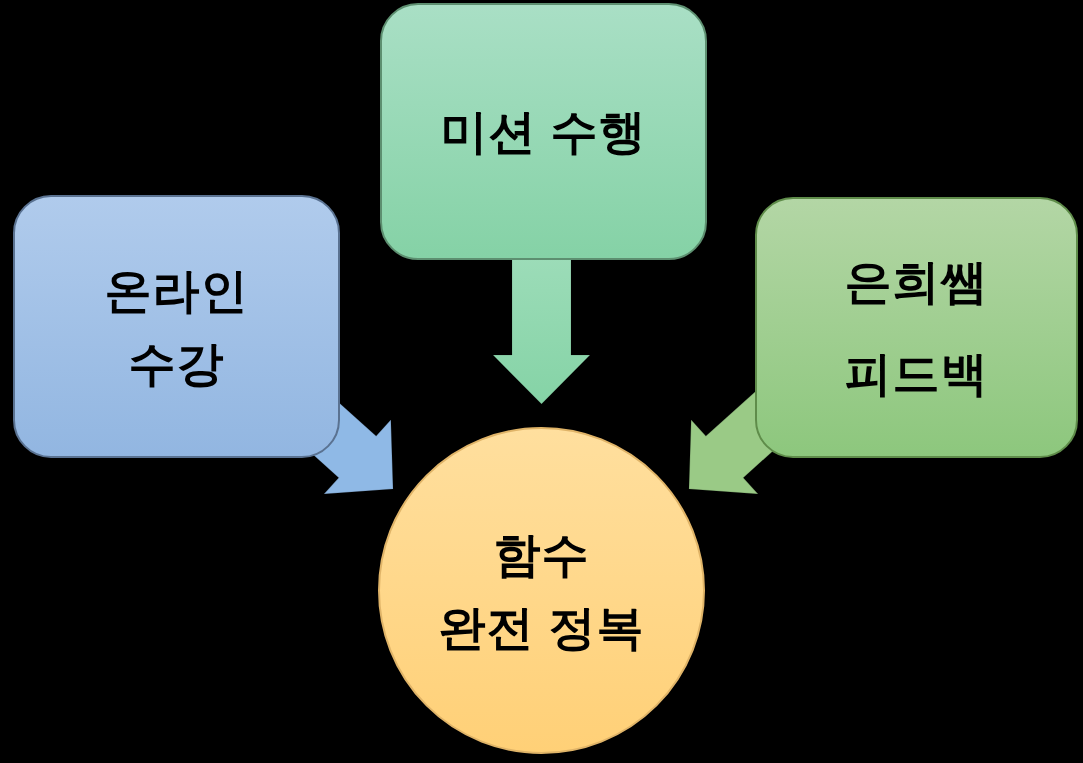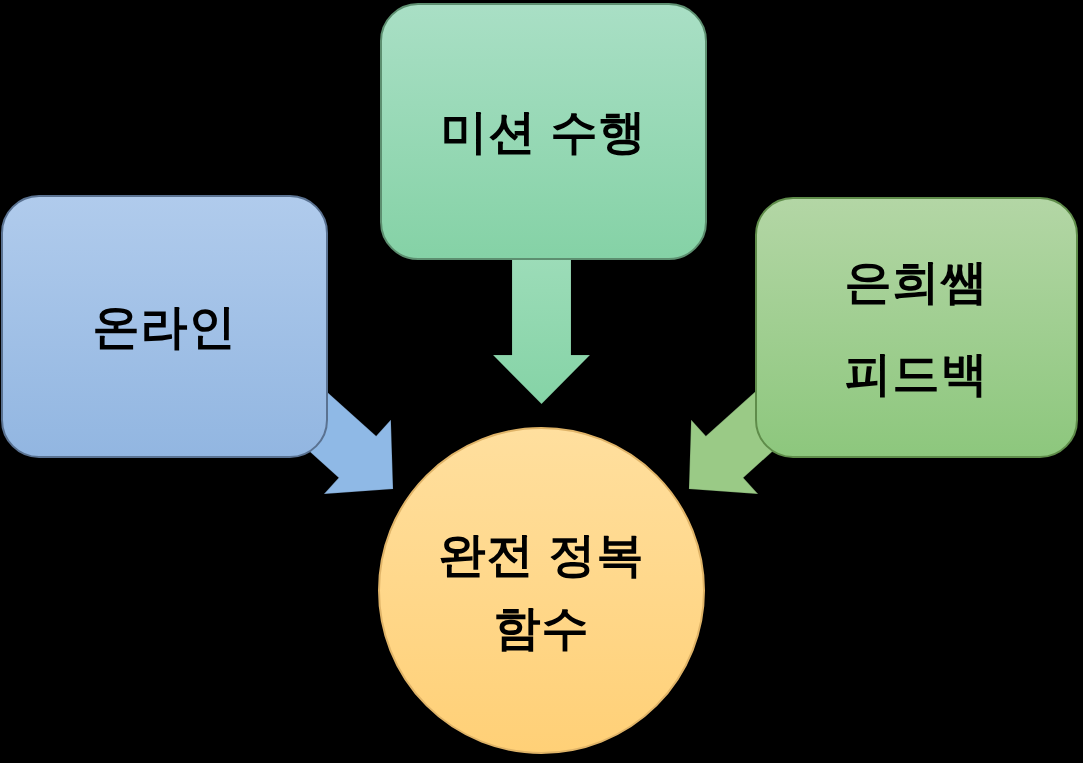--- a/index.html
+++ b/index.html
@@ -35,21 +35,21 @@
     font-weight: 800;
     font-size: 47px;
     line-height: 73px;
     letter-spacing: 1px;
   }
   .rounded-box {
     border-radius: 38px;
     border: 2px solid transparent;
     box-sizing: border-box;
   }
-  .node-online   { left: 1px;   top: 195px; width: 327px; height: 263px; }
+  .node-online   { left: 13px;   top: 195px; width: 327px; height: 263px; }
   .node-mission  { left: 380px; top: 3px;   width: 327px; height: 257px; }
   .node-feedback { left: 755px; top: 197px; width: 323px; height: 261px; }
   .node-goal {
     left: 378px; top: 427px; width: 327px; height: 327px;
     border-radius: 50%;
     border: 2px solid transparent;
     box-sizing: border-box;
     z-index: 2;
   }
   .label-line { width: 100%; }
@@ -73,29 +73,30 @@
 
     <polygon points="512,258 571,258 571,355 590,355 541.5,404 493,355 512,355" fill="url(#midArrowGrad)" stroke="rgba(0,0,0,0.12)" stroke-width="1"></polygon>
 
     <g transform="translate(790,398) rotate(138)">
       <polygon points="0,-28 88,-28 88,-50 136,0 88,50 88,28 0,28" stroke="rgba(0,0,0,0.18)" stroke-width="1" fill="#9aca86"></polygon>
     </g>
   </svg>
 
   <div class="node rounded-box node-online" style="background: linear-gradient(rgb(176, 203, 236) 0%, rgb(146, 182, 225) 100%); border-color: rgb(90, 114, 145);">
     <div class="label-line">온라인</div>
+    <div class="label-line">수강</div>
   </div>
 
   <div class="node rounded-box node-mission" style="background: linear-gradient(rgb(169, 223, 197) 0%, rgb(133, 210, 166) 100%); border-color: rgb(93, 143, 112);">
     <div class="label-line">미션 수행</div>
   </div>
 
   <div class="node rounded-box node-feedback" style="background: linear-gradient(rgb(179, 214, 165) 0%, rgb(141, 199, 125) 100%); border-color: rgb(95, 140, 74); gap: 19px;">
     <div class="label-line">은희쌤</div>
     <div class="label-line">피드백</div>
   </div>
 
   <div class="node node-goal" style="background: linear-gradient(rgb(255, 223, 158) 0%, rgb(255, 208, 119) 100%); border-color: rgb(224, 180, 104);">
+    <div class="label-line">함수</div>
     <div class="label-line">완전 정복</div>
-    <div class="label-line">함수</div>
   </div>
 
 </div>
 
 </body></html>

